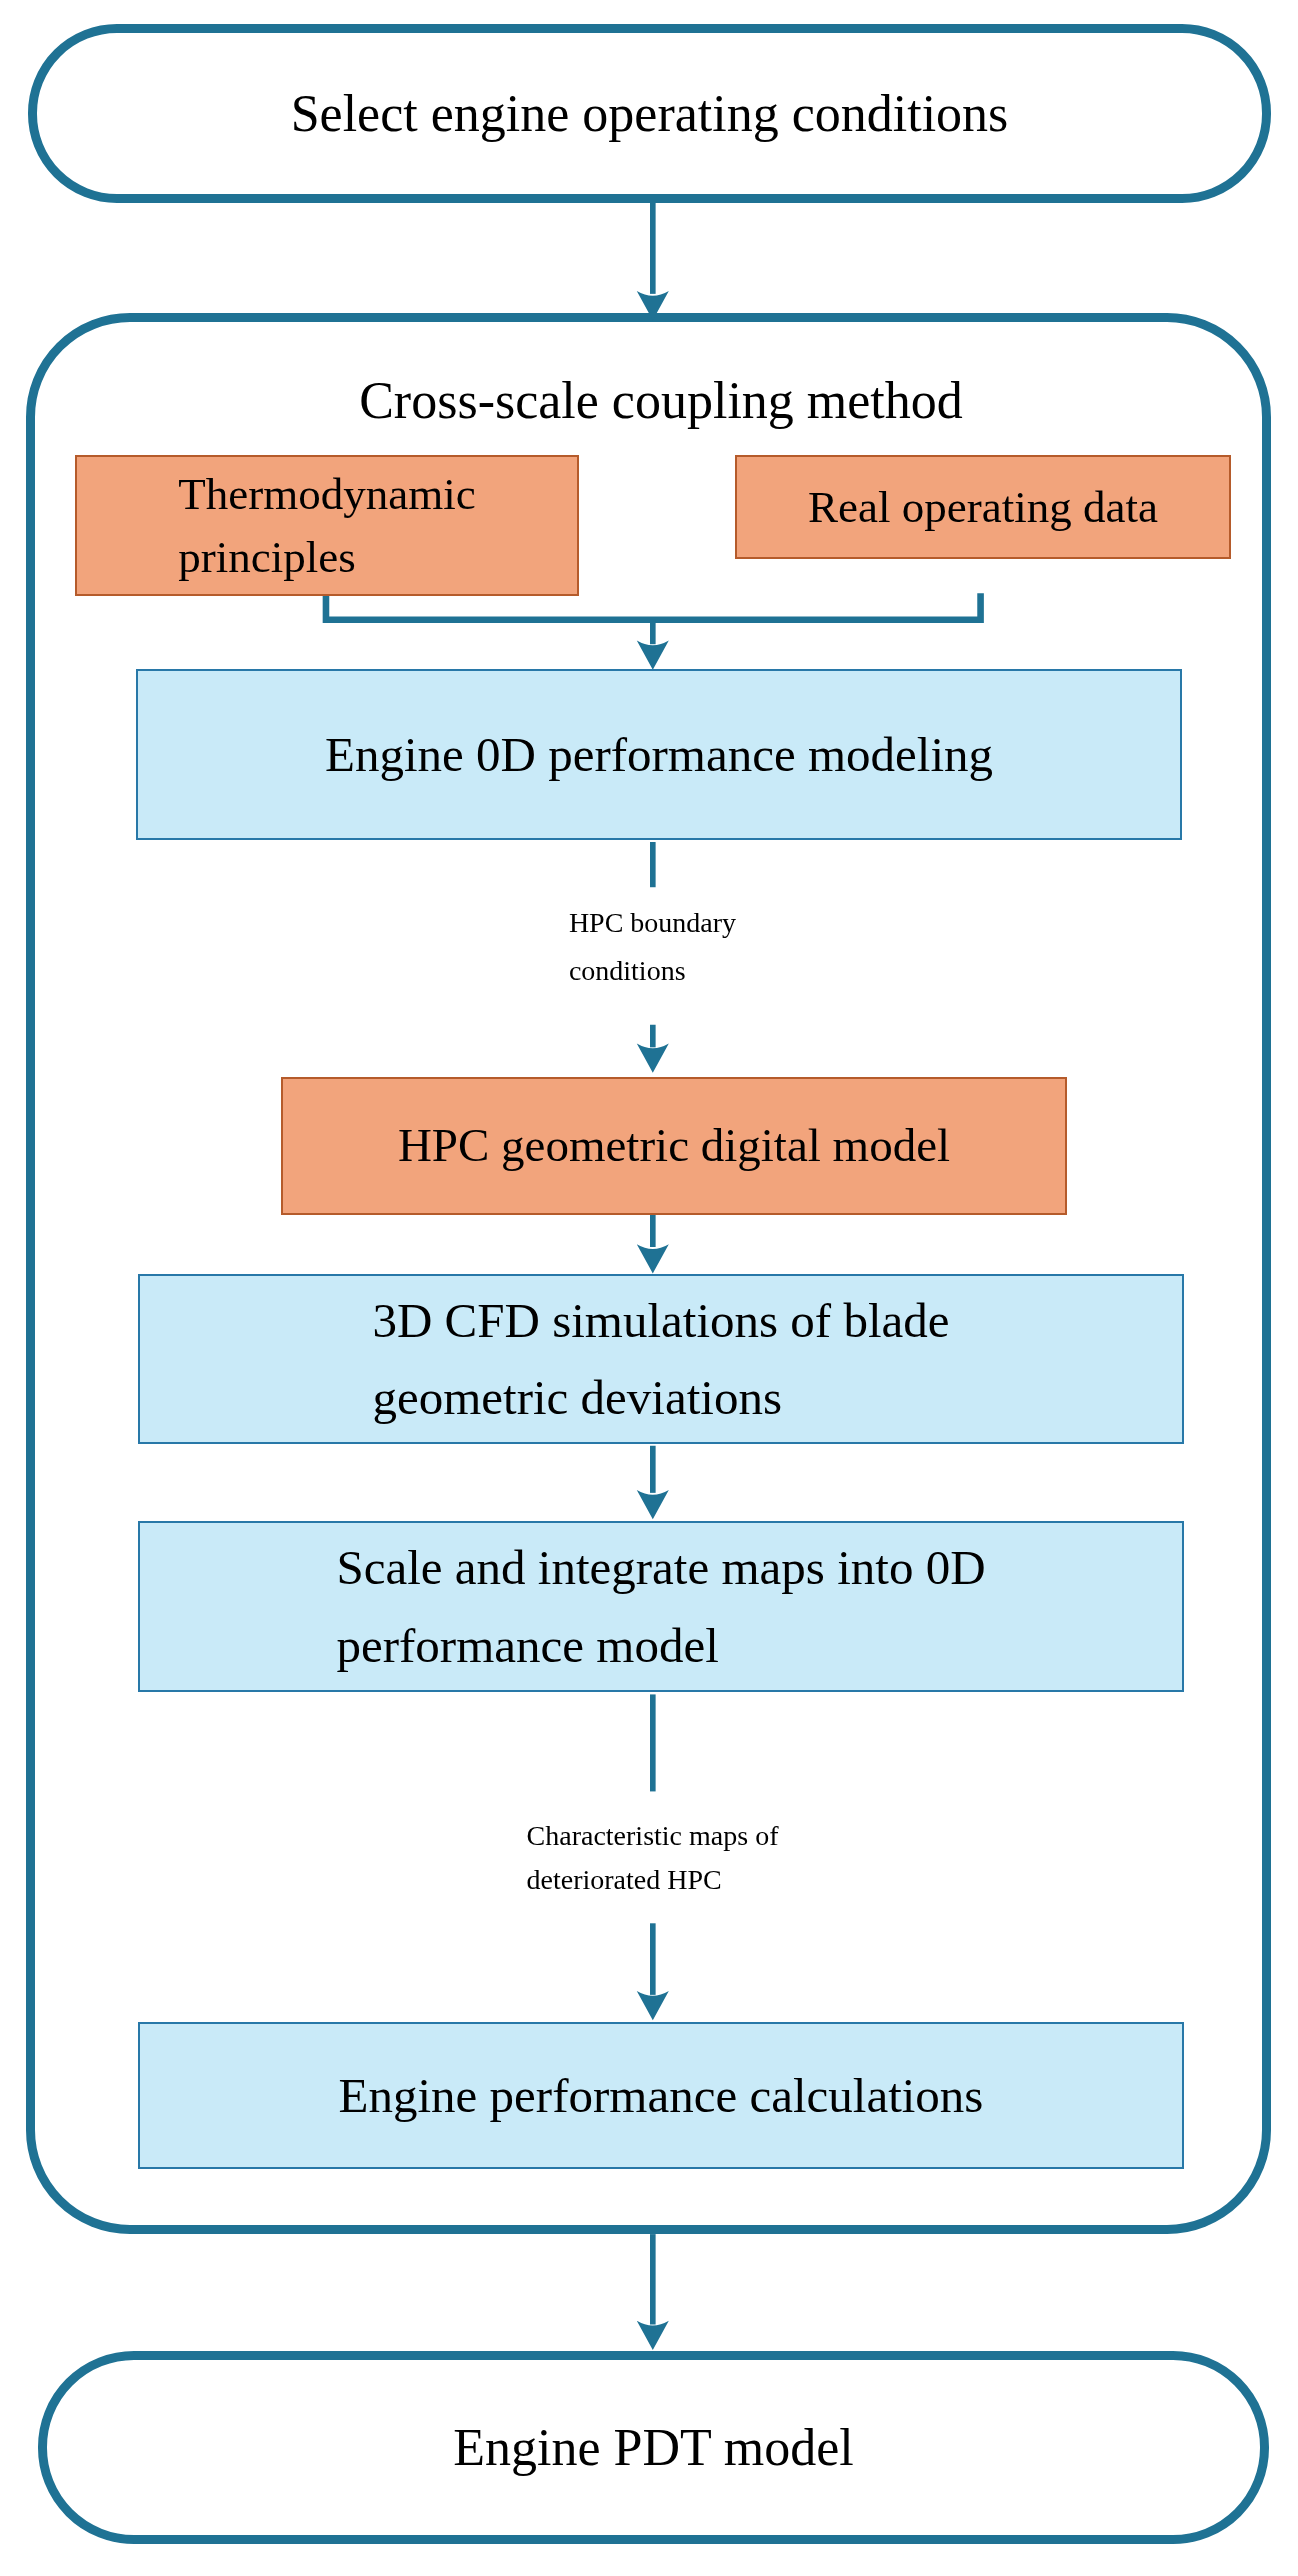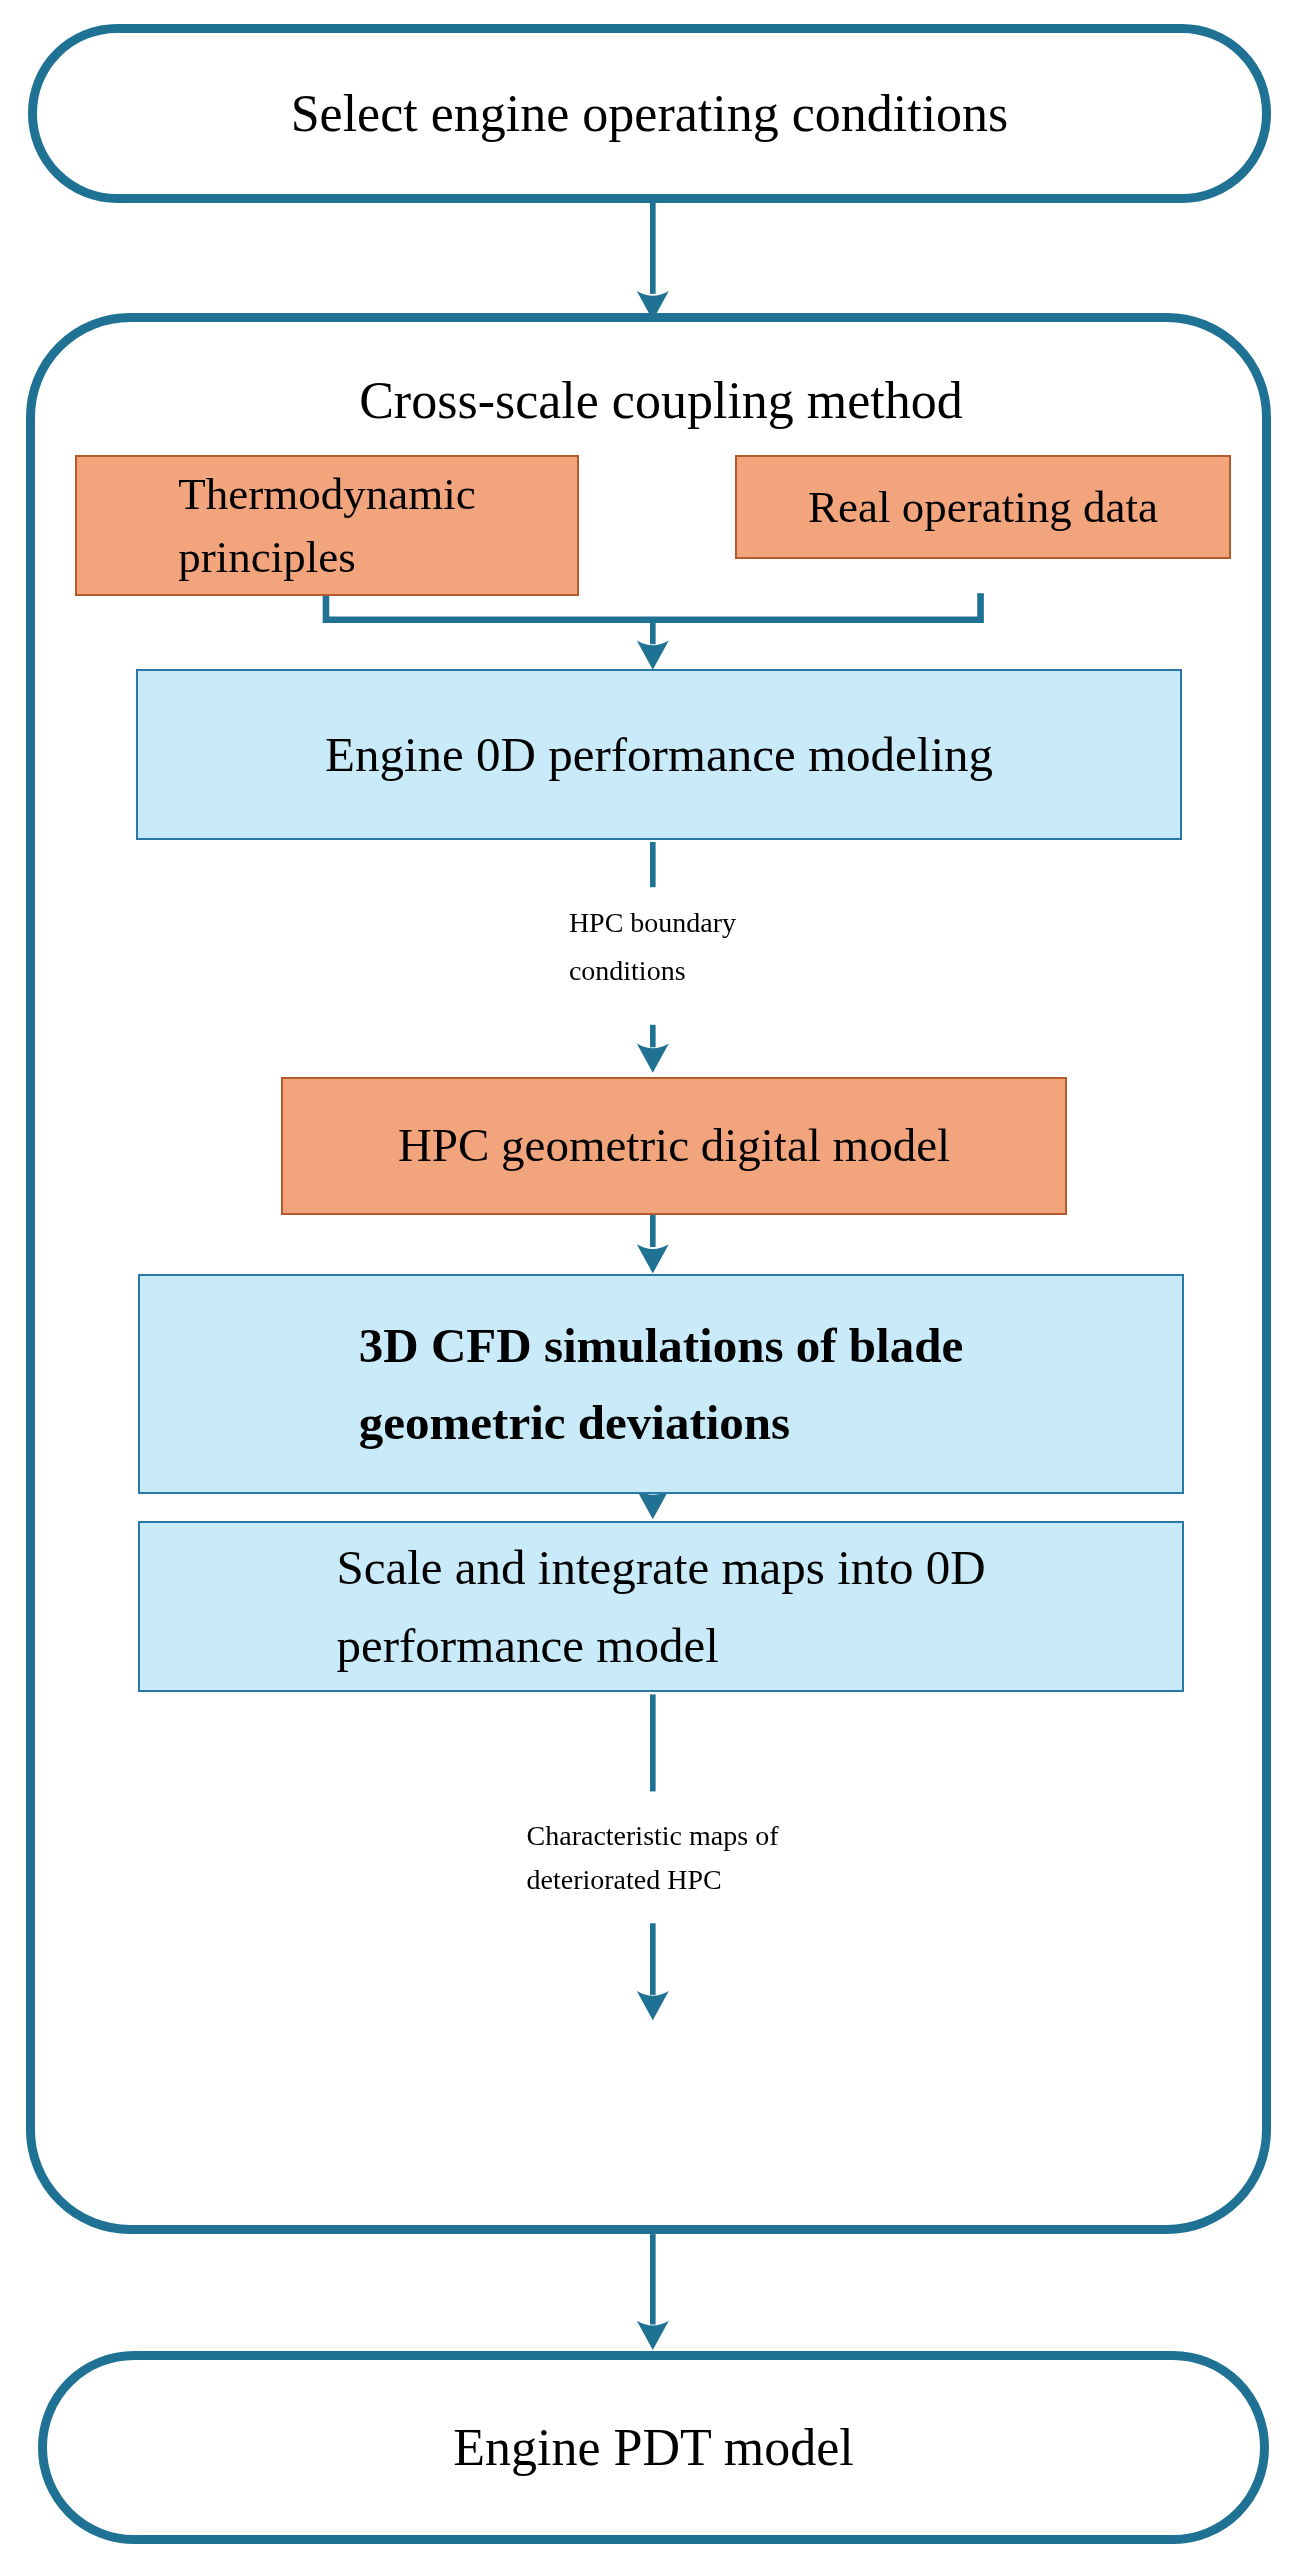--- a/index.html
+++ b/index.html
@@ -134,34 +134,37 @@
 
   <div class="abs edge-note center-text" style="left:323px; top:876px; width:659px; height:141px;">
     <span>HPC boundary
 conditions</span>
   </div>
 
   <div class="abs box-orange center-text" style="left:281px; top:1071px; width:786px; height:138px; font-size:47px;margin-top:6px;">
     <span>HPC geometric digital model</span>
   </div>
 
-  <div class="abs box-blue center-text" style="left:138px; top:1274px; width:1046px; height:220px;font-weight:bold;">
+  <div class="abs box-blue center-text" style="left:138px; top:1274px; width:1046px; height:170px;">
     <span>3D CFD simulations of blade
 geometric deviations</span>
   </div>
 
   <div class="abs box-blue center-text" style="left:138px; top:1521px; width:1046px; height:171px;">
     <span>Scale and integrate maps into 0D
 performance model</span>
   </div>
 
   <div class="abs edge-note center-text" style="left:323px; top:1794px; width:659px; height:127px; line-height:1.55;font-family:Liberation Serif, serif;">
     <span>Characteristic maps of
 deteriorated HPC</span>
   </div>
 
+  <div class="abs box-blue center-text" style="left:138px; top:2022px; width:1046px; height:147px;">
+    <span>Engine performance calculations</span>
+  </div>
 
   <div class="abs terminator center-text" style="left:38px; top:2351px; width:1231px; height:193px; border-radius:96px;">
     <span>Engine PDT model</span>
   </div>
 
 </div>
 
 
 </body></html>

